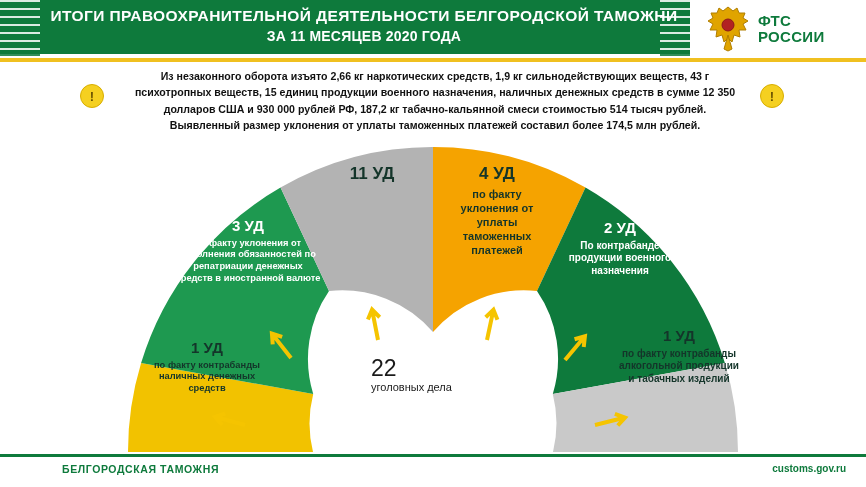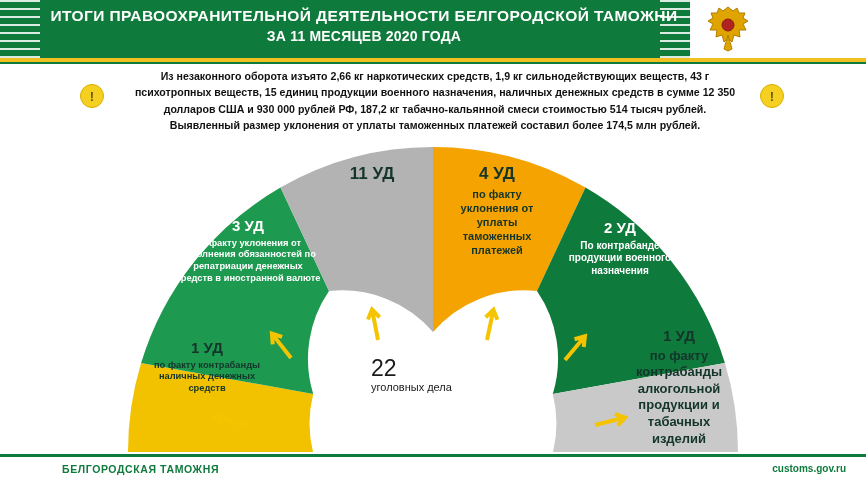--- a/index.html
+++ b/index.html
@@ -12,21 +12,21 @@
     position: relative;
     background: #ffffff;
     font-family: "Liberation Sans", sans-serif;
     overflow: hidden;
   }
 
   
   .header {
     position: absolute;
     left: 0; top: 0;
-    width: 866px; height: 64px;
+    width: 866px; height: 54px;
     background: #0e7a3c;
   }
   .header-stripes {
     position: absolute;
     left: 0; top: 0;
     width: 40px; height: 58px;
     background:
       repeating-linear-gradient(
         to bottom,
         #ffffff 0px, #ffffff 2px,
@@ -196,20 +196,24 @@
     <div class="line2">ЗА 11 МЕСЯЦЕВ 2020 ГОДА</div>
   </div>
   <div class="header-logo">
     <span class="emblem">
       <svg width="44" height="48" viewBox="0 0 44 48">
         <path d="M22 2 L27 6 L31 3 L33 8 L39 8 L37 13 L42 16 L37 19 L40 25 L33 25 L34 32 L28 30 L26 37 L22 33 L18 37 L16 30 L10 32 L11 25 L4 25 L7 19 L2 16 L7 13 L5 8 L11 8 L13 3 L17 6 Z" fill="#e0a400" stroke="#b07e00" stroke-width="1"></path>
         <circle cx="22" cy="20" r="6" fill="#b22222" stroke="#8d1a1a" stroke-width="1"></circle>
         <path d="M22 30 L18 44 L22 46 L26 44 Z" fill="#e0a400" stroke="#b07e00" stroke-width="1"></path>
       </svg>
     </span>
+    <span class="fts-text">
+      <span>ФТС</span><br>
+      <span>РОССИИ</span>
+    </span>
   </div>
 </div>
 <div class="gold-rule"></div>
 
 <div class="bang left">!</div>
 <div class="bang right">!</div>
 
 <div class="intro">
   <div>Из незаконного оборота изъято 2,66 кг наркотических  средств, 1,9 кг сильнодействующих  веществ, 43 г</div>
   <div>психотропных  веществ, 15 единиц продукции военного назначения,  наличных  денежных средств в сумме 12 350</div>
@@ -276,21 +280,21 @@
     <div class="seg-desc" style="font-size:11px;">по факту уклонения от уплаты таможенных платежей</div>
   </div>
 
   <div class="seg-label white" style="left:470px; top:80px; width:110px;">
     <div class="seg-count">2 УД</div>
     <div class="seg-desc" style="font-size:10px;">По контрабанде продукции военного назначения</div>
   </div>
 
   <div class="seg-label dark" style="left:524px; top:188px; width:120px;">
     <div class="seg-count">1 УД</div>
-    <div class="seg-desc" style="font-size:13px;">по факту контрабанды алкогольной продукции и табачных изделий</div>
+    <div class="seg-desc" style="font-size:10px;">по факту контрабанды алкогольной продукции и табачных изделий</div>
   </div>
 
   <div class="center-num">
     <div class="big">22</div>
     <div class="cap">уголовных дела</div>
   </div>
 </div>
 
 <div class="footer-rule"></div>
 <div class="footer">

